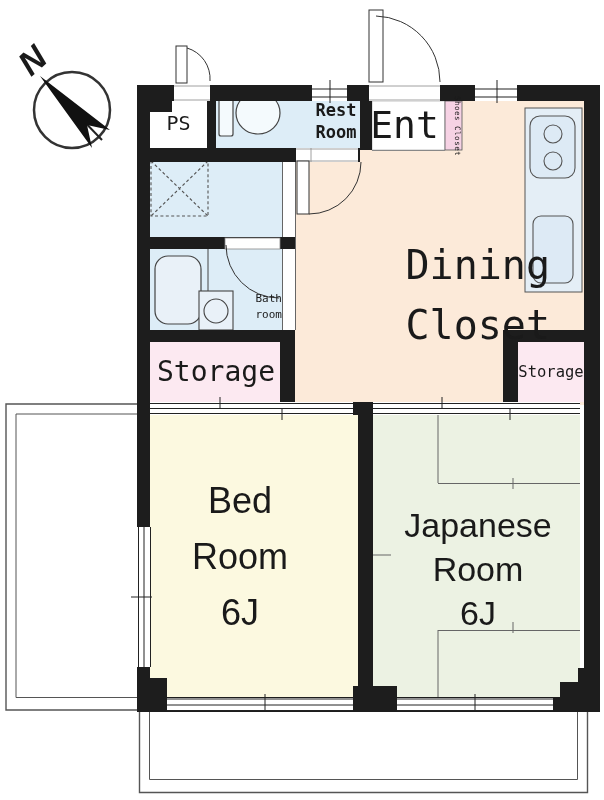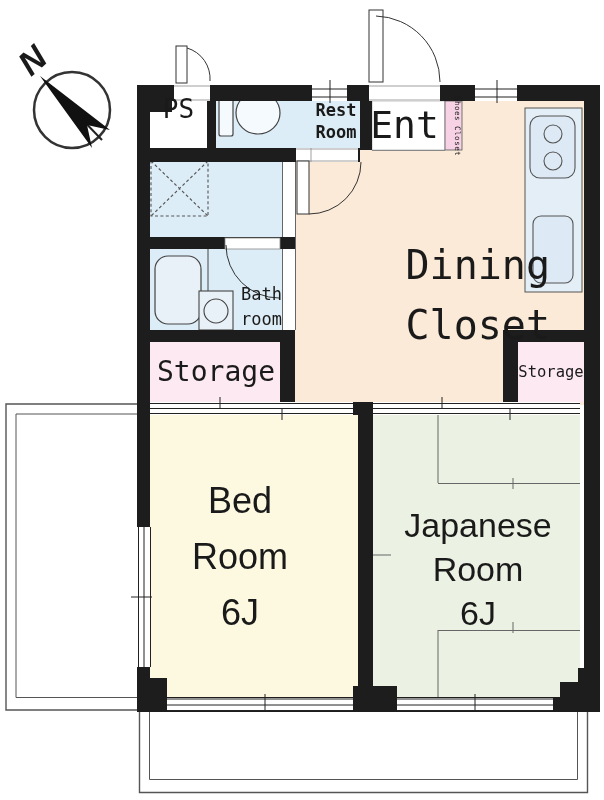--- a/index.html
+++ b/index.html
@@ -173,37 +173,37 @@
 
   <g>
     <circle cx="72" cy="110" r="38" fill="#fff" stroke="#333" stroke-width="2.5"></circle>
     <path d="M45 81 L102 140" stroke="#222" stroke-width="2"></path>
     <polygon points="40,76 92,148 87,125 110,130" fill="#111"></polygon>
   </g>
 </svg>
 
   <div class="lbl sans" style="left:10px;top:38px;width:44px;height:44px;font-size:34px;font-weight:bold;font-style:italic;transform:rotate(-42deg);">N</div>
 
-  <div class="lbl" style="left:150px;top:84px;width:57px;height:49px;font-size:26px;">PS</div>
+  <div class="lbl" style="left:150px;top:98px;width:57px;height:49px;font-size:20px;">PS</div>
 
   <div class="lbl" style="left:304px;top:96px;width:64px;height:50px;font-size:17px;line-height:1.32;font-weight:bold;">
     <div>Rest</div>
     <div>Room</div>
   </div>
 
   <div class="lbl" style="left:372px;top:99px;width:65px;height:52px;font-size:38px;">Ent</div>
 
   <div class="lbl vert" style="left:445px;top:98px;width:17px;height:56px;font-size:7.5px;letter-spacing:0.5px;justify-content:flex-start;">Shoes Closet</div>
 
   <div class="lbl" style="left:310px;top:205px;width:240px;height:180px;font-size:40px;line-height:1.5;align-items:flex-end;">
     <div>Dining</div>
     <div>Closet</div>
   </div>
 
-  <div class="lbl" style="left:222px;top:284px;width:60px;height:45px;font-size:17px;line-height:1.45;align-items:flex-end;">
+  <div class="lbl" style="left:222px;top:284px;width:60px;height:45px;font-size:11px;line-height:1.45;align-items:flex-end;">
     <div>Bath</div>
     <div>room</div>
   </div>
 
   <div class="lbl" style="left:152px;top:346px;width:128px;height:50px;font-size:28px;">Storage</div>
 
   <div class="lbl" style="left:518px;top:358px;width:66px;height:28px;font-size:15.5px;">Storage</div>
 
   <div class="lbl sans" style="left:140px;top:473px;width:200px;height:168px;font-size:36px;line-height:1.55;">
     <div>Bed</div>

